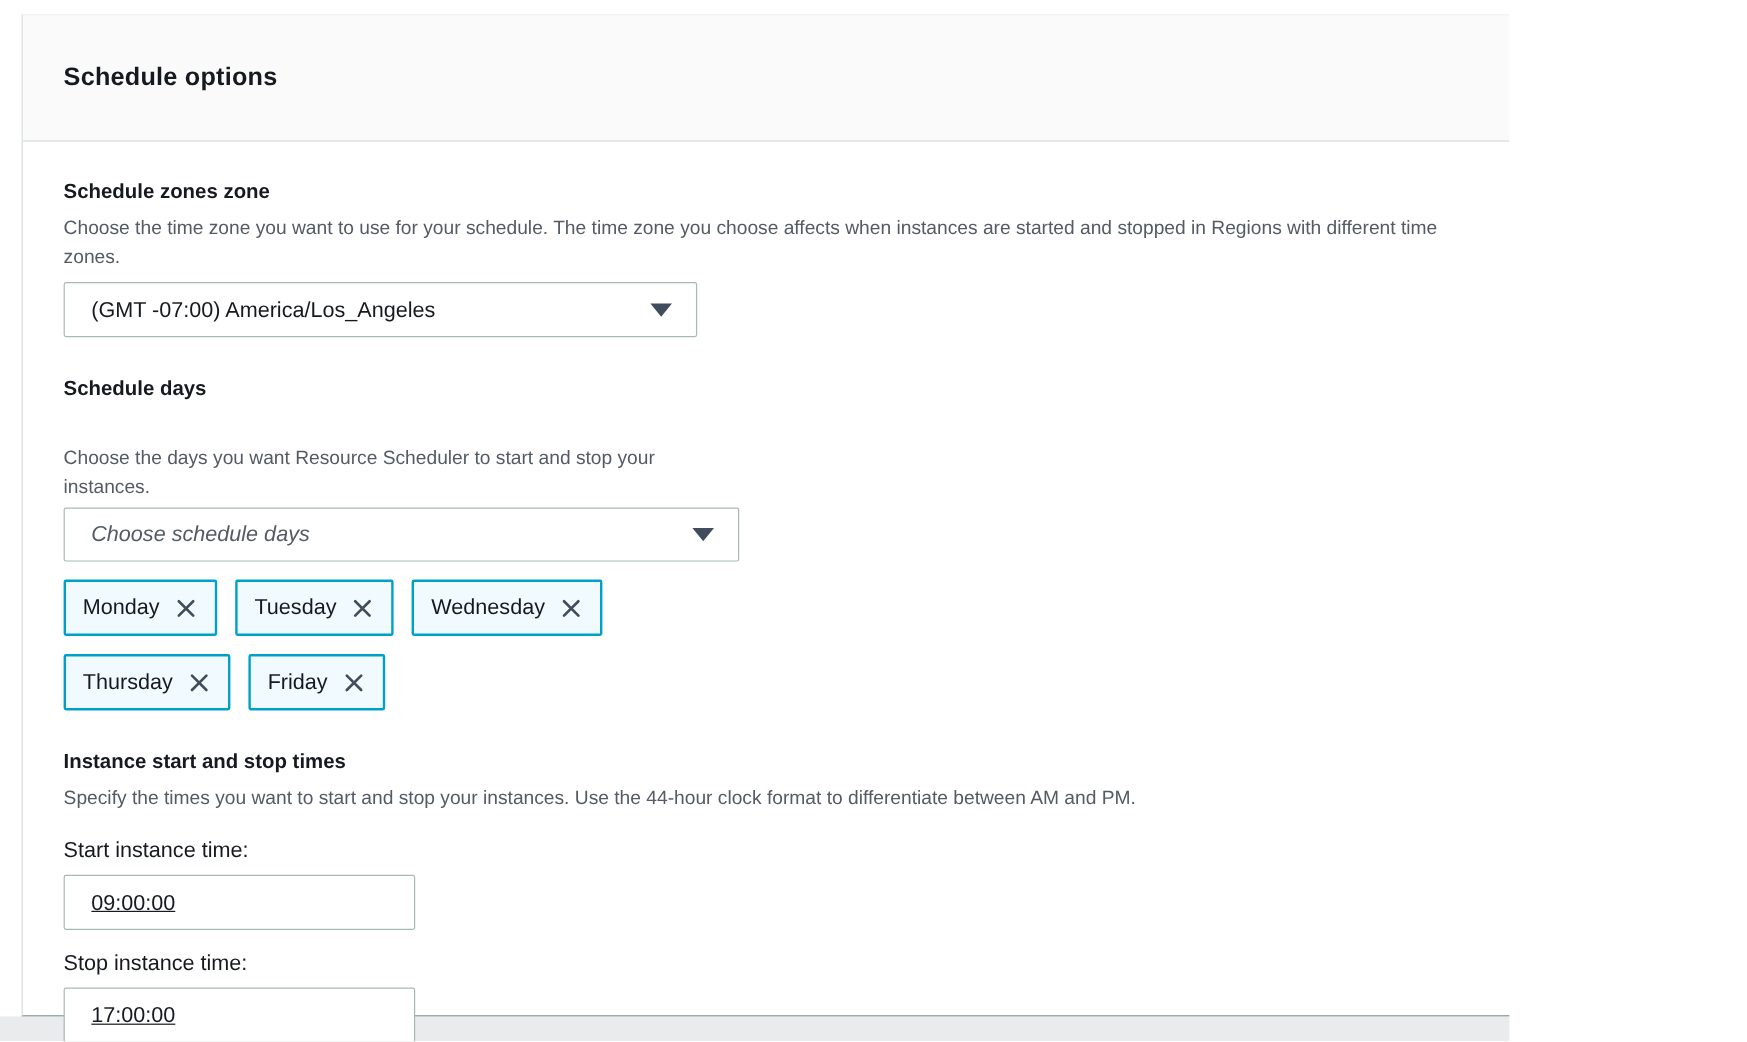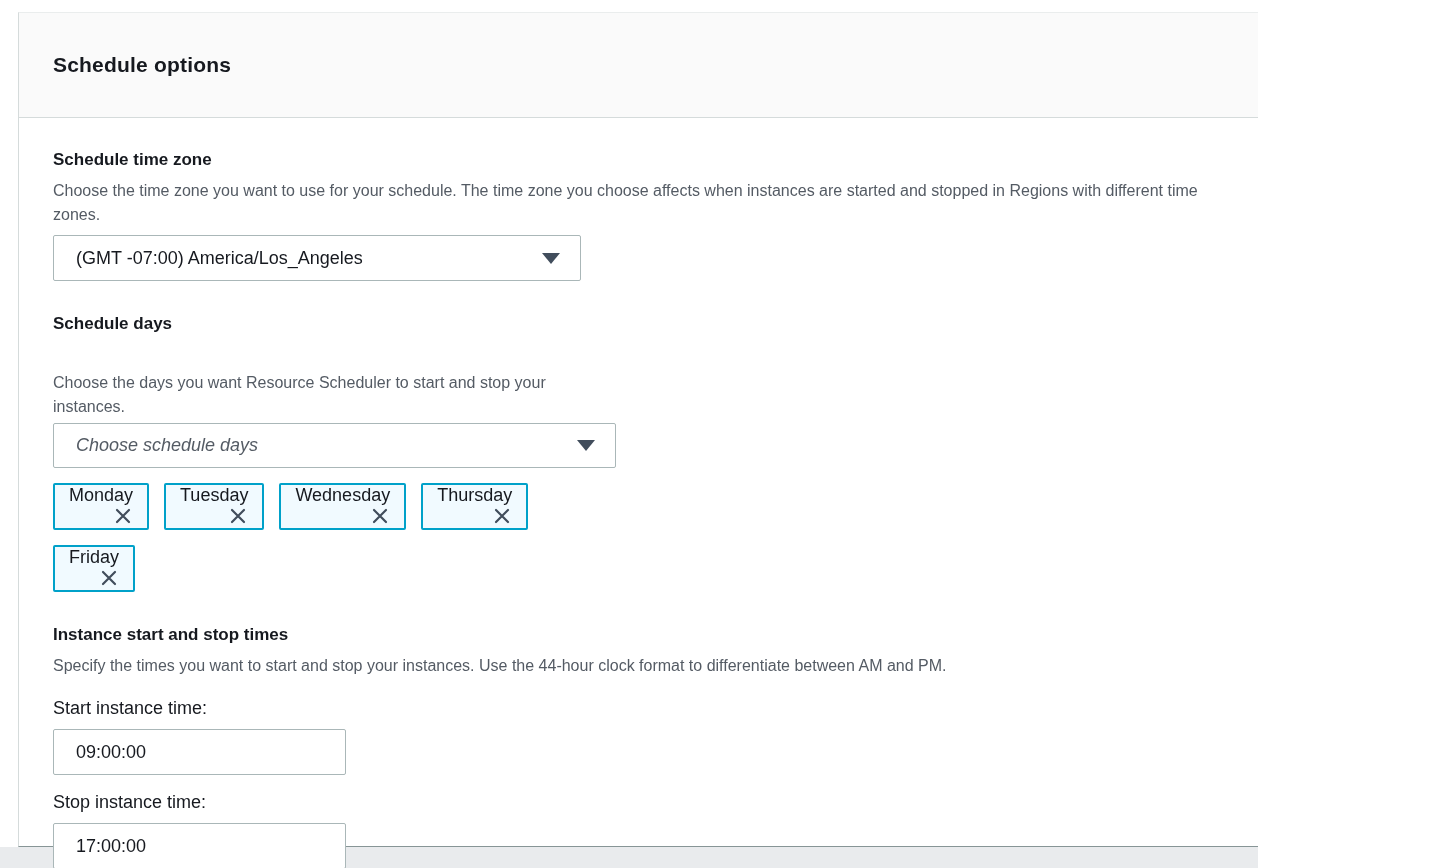--- a/index.html
+++ b/index.html
@@ -96,27 +96,26 @@
   .days-select { width: 563px; height: 45px; margin-top: 0; }
   .tokens {
     margin-top: 15px;
     max-width: 545px;
     display: flex;
     flex-wrap: wrap;
     gap: 15px;
   }
   .token {
     display: inline-flex;
-    align-items: flex-end;
+    align-items: center;
     height: 47px;
     padding: 0 14px;
     background: var(--token_bg, #f1faff);
     border: 2px solid var(--token_border, #00a1c9);
     border-radius: 2px;
-    flex-direction: column;
   }
   .token .token-label {
     font-size: 18px;
     color: var(--text_primary, #16191f);
   }
   .token .dismiss {
     border: none;
     background: transparent;
     padding: 0;
     margin-left: 12px;
@@ -136,38 +135,39 @@
     margin-top: 9px;
     width: 293px;
     height: 46px;
     border: 1px solid var(--control_border, #aab7b8);
     border-radius: 2px;
     background: #ffffff;
     font-family: "Liberation Sans", "DejaVu Sans", sans-serif;
     font-size: 18px;
     color: var(--text_primary, #16191f);
     padding: 0 0 0 22px;
+    text-decoration: underline;
   }
 </style>
 </head>
 <body>
 
 <div class="page">
   <div class="bottom-strip"></div>
 
   <div class="card">
 
     <div class="card-header">
       <h2 class="card-title">Schedule options</h2>
     </div>
 
     <div class="card-body">
 
       <div class="section">
-        <div class="section-heading">Schedule time zone</div>
+        <div class="section-heading">Schedule zones zone</div>
         <div class="section-desc">Choose the time zone you want to use for your schedule. The time zone you choose affects when instances are started and stopped in Regions with different time zones.</div>
         <div class="select-control tz-select">
           <span class="value">(GMT -07:00) America/Los_Angeles</span>
           <span class="arrow-down"></span>
         </div>
       </div>
 
       <div class="section">
         <div class="section-heading">Schedule days</div>
         <div class="section-desc narrow">Choose the days you want Resource Scheduler to start and stop your instances.</div>

